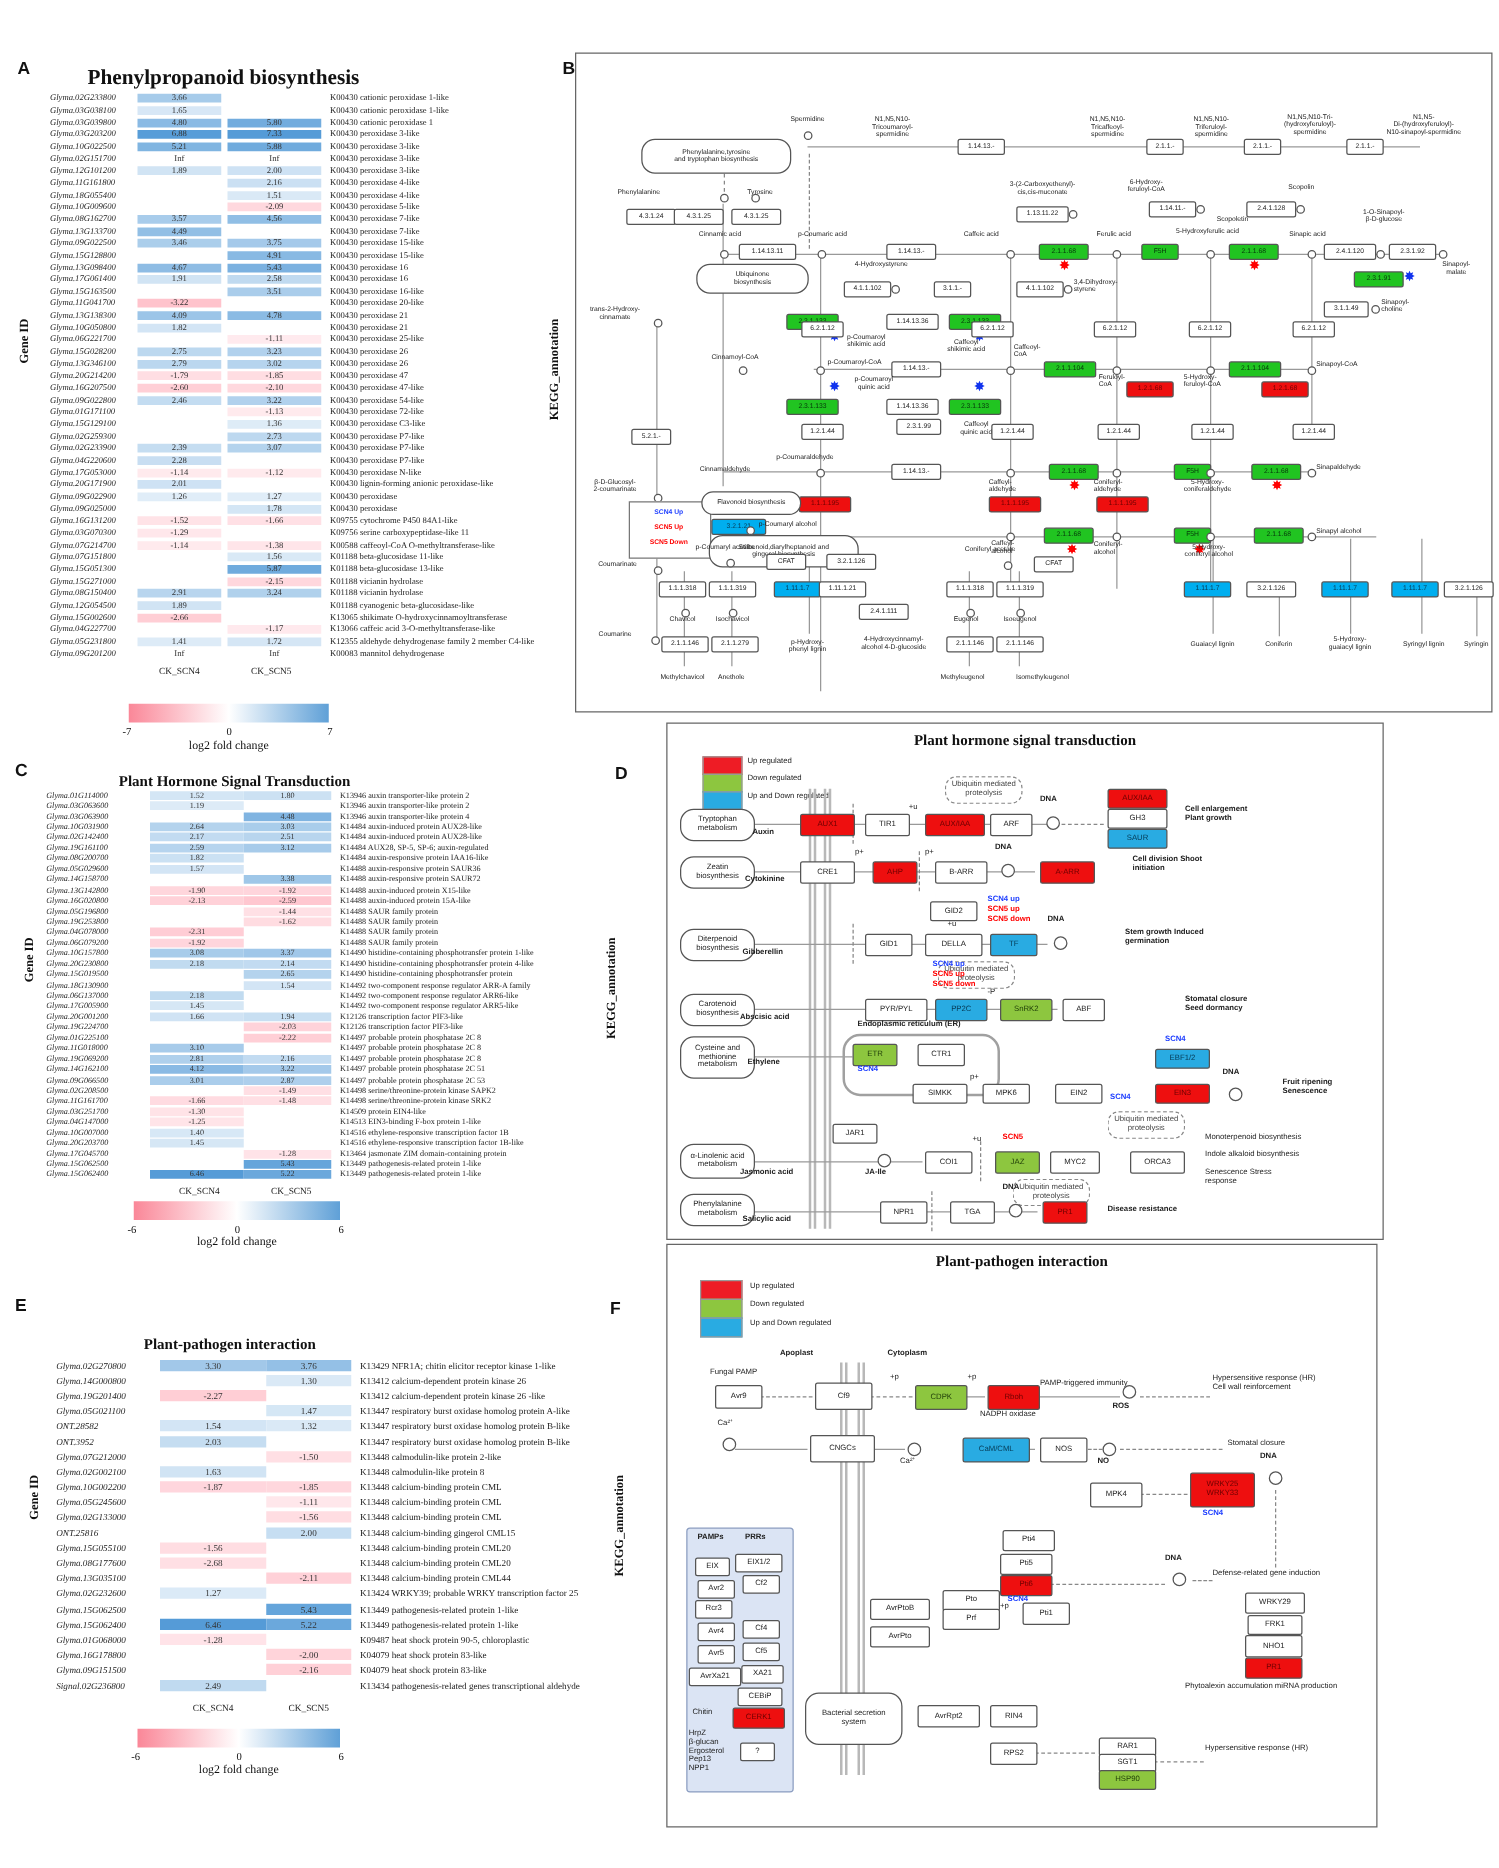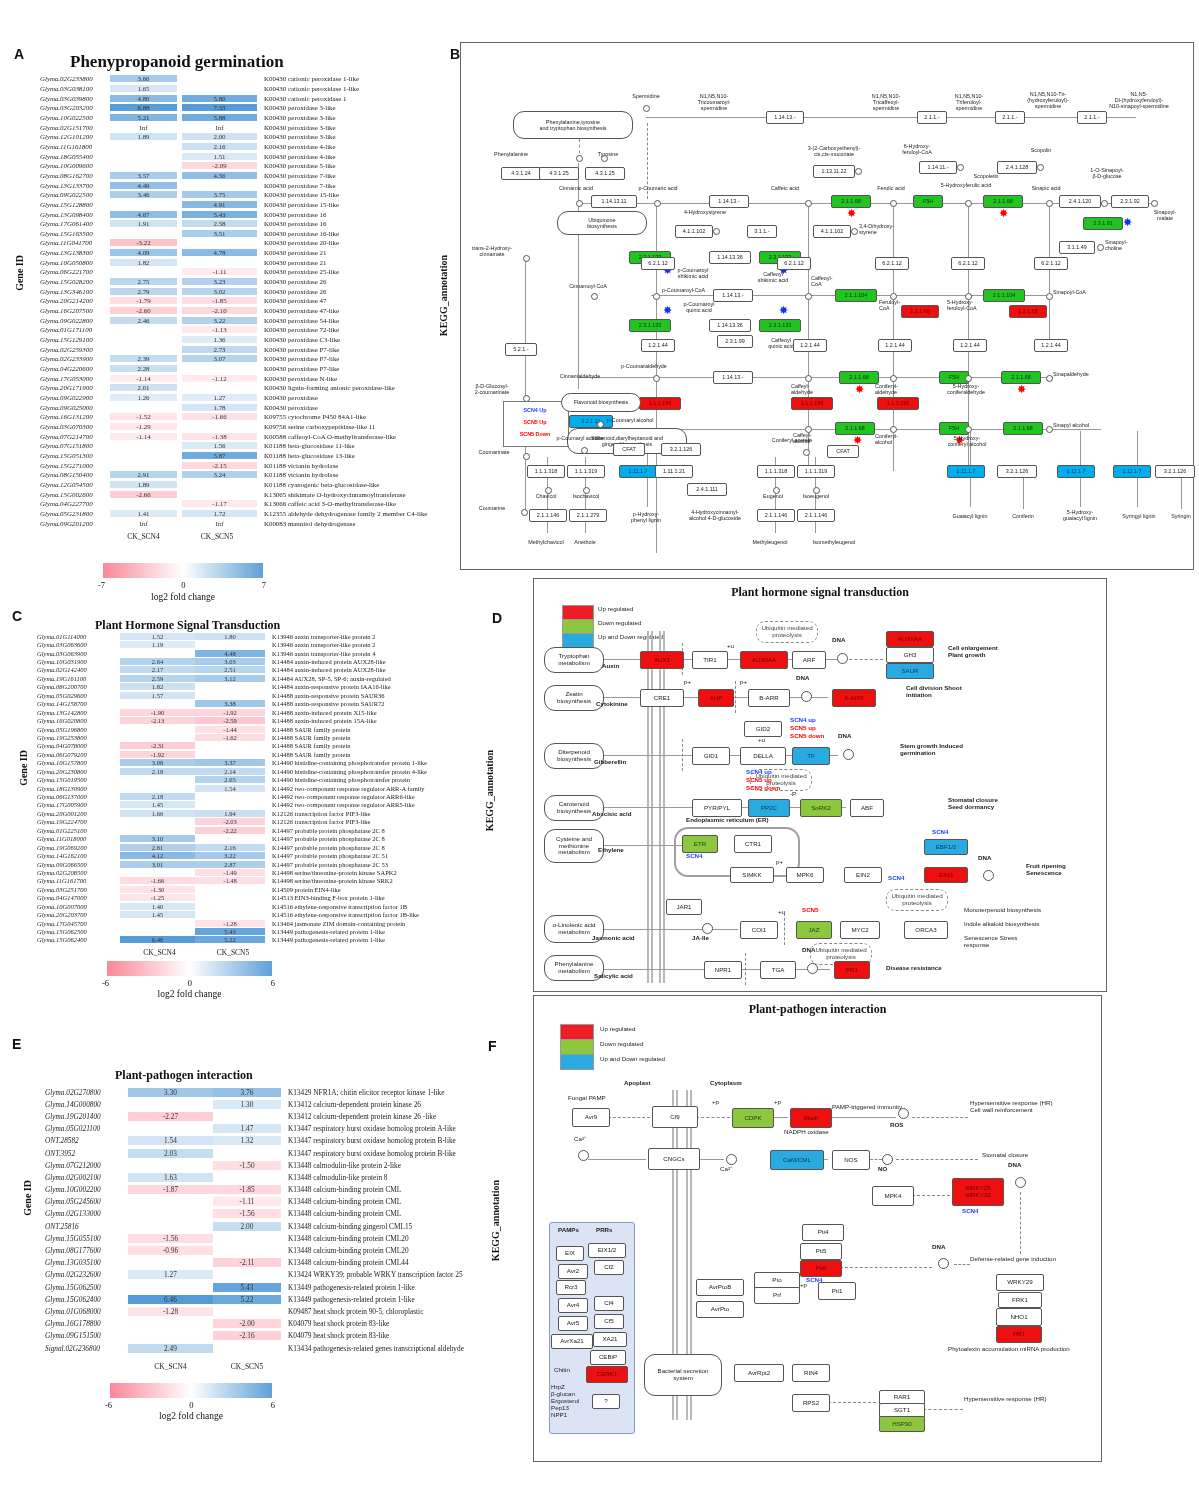--- a/index.html
+++ b/index.html
@@ -70,21 +70,21 @@
 
 <div id="fig">
 
   <div class="pletter" style="left:14px;top:46px">A</div>
   <div class="pletter" style="left:450px;top:46px">B</div>
   <div class="pletter" style="left:12px;top:608px">C</div>
   <div class="pletter" style="left:492px;top:610px">D</div>
   <div class="pletter" style="left:12px;top:1036px">E</div>
   <div class="pletter" style="left:488px;top:1038px">F</div>
 
-  <div class="hm-title" style="left:70px;top:52px;font-size:17px">Phenypropanoid germination</div>
+  <div class="hm-title" style="left:70px;top:52px;font-size:17px">Phenylpropanoid biosynthesis</div>
   <div class="vlabel" style="left:14px;top:255px">Gene ID</div>
   <div class="vlabel" style="left:438px;top:255px">KEGG_annotation</div>
   <div class="hm pA" style="left:40px;top:74px;width:410px">
 
       <div class="hrow">
         <span class="g">Glyma.02G233800</span>
         <span class="c c1" style="background: rgb(166, 203, 234);">3.66</span>
         <span class="c c2" style="background: rgb(255, 255, 255);"></span>
         <span class="k">K00430 cationic peroxidase 1-like</span>
       </div>
@@ -1202,21 +1202,21 @@
 
       <div class="hrow">
         <span class="g">Glyma.15G055100</span>
         <span class="c c1" style="background: rgb(255, 221, 226);">-1.56</span>
         <span class="c c2" style="background: rgb(255, 255, 255);"></span>
         <span class="k">K13448 calcium-binding protein CML20</span>
       </div>
 
       <div class="hrow">
         <span class="g">Glyma.08G177600</span>
-        <span class="c c1" style="background: rgb(255, 223, 228);">-0.96</span>
+        <span class="c c1" style="background: rgb(255, 223, 228);">-2.68</span>
         <span class="c c2" style="background: rgb(255, 255, 255);"></span>
         <span class="k">K13448 calcium-binding protein CML20</span>
       </div>
 
       <div class="hrow">
         <span class="g">Glyma.13G035100</span>
         <span class="c c1" style="background: rgb(255, 255, 255);"></span>
         <span class="c c2" style="background: rgb(255, 209, 216);">-2.11</span>
         <span class="k">K13448 calcium-binding protein CML44</span>
       </div>

